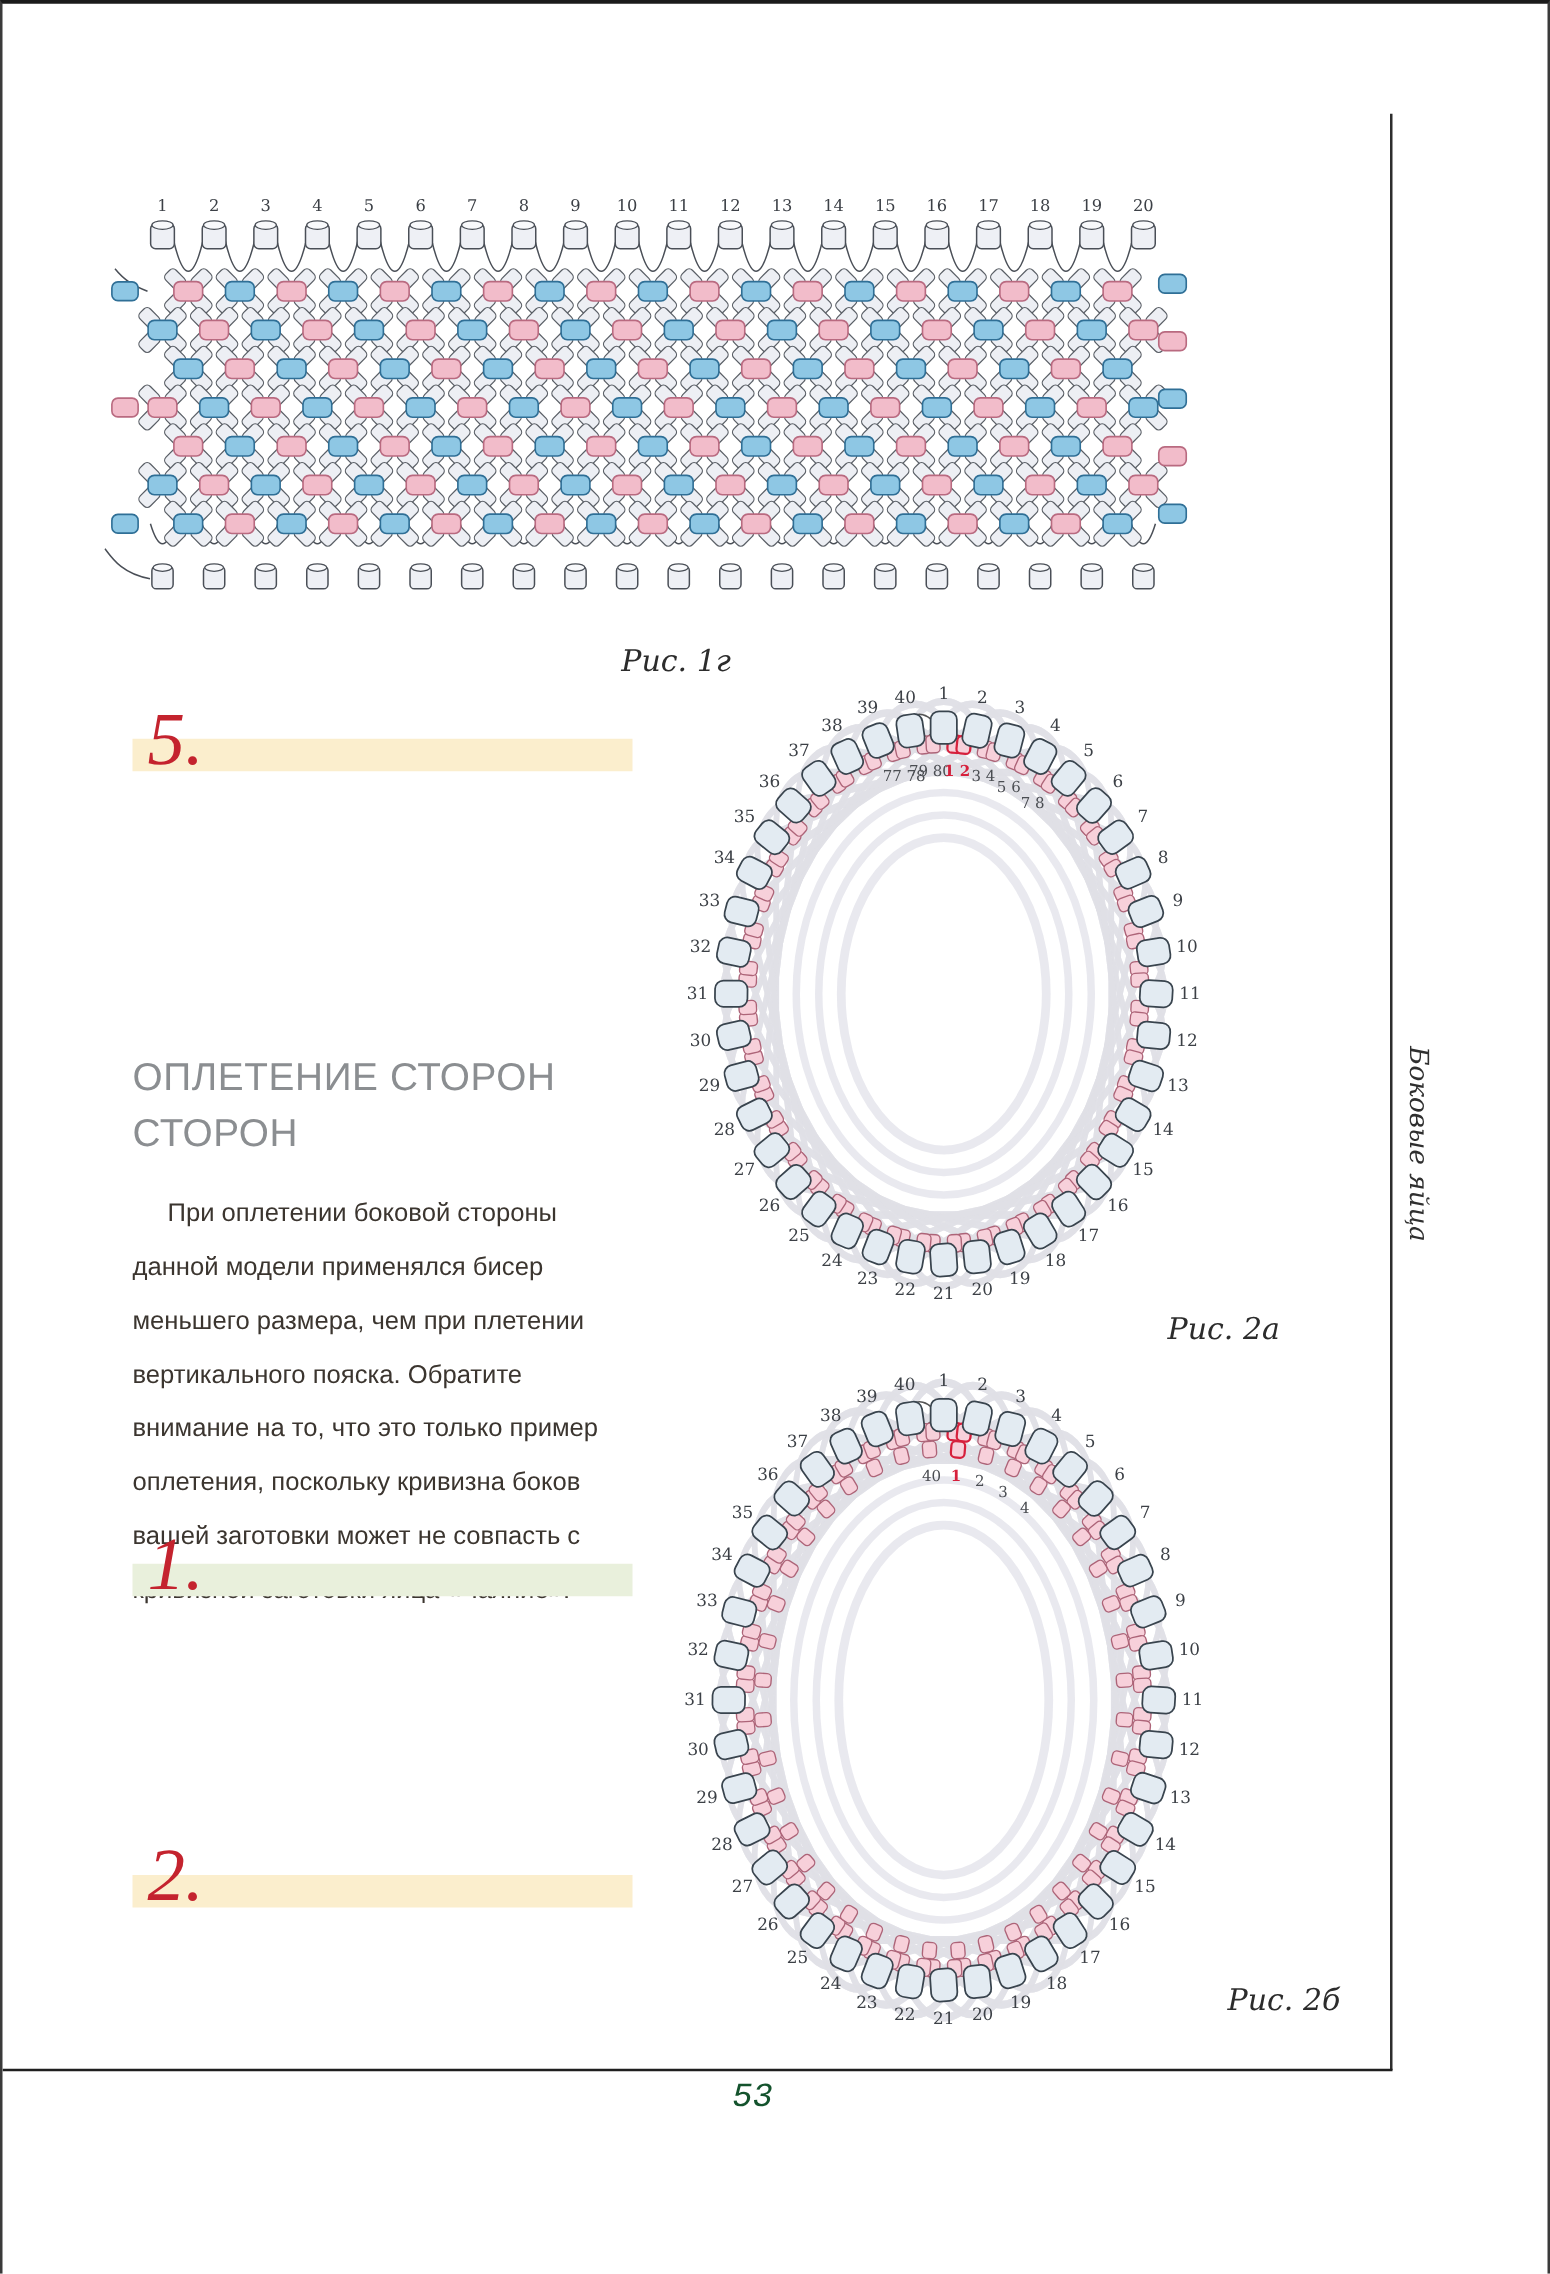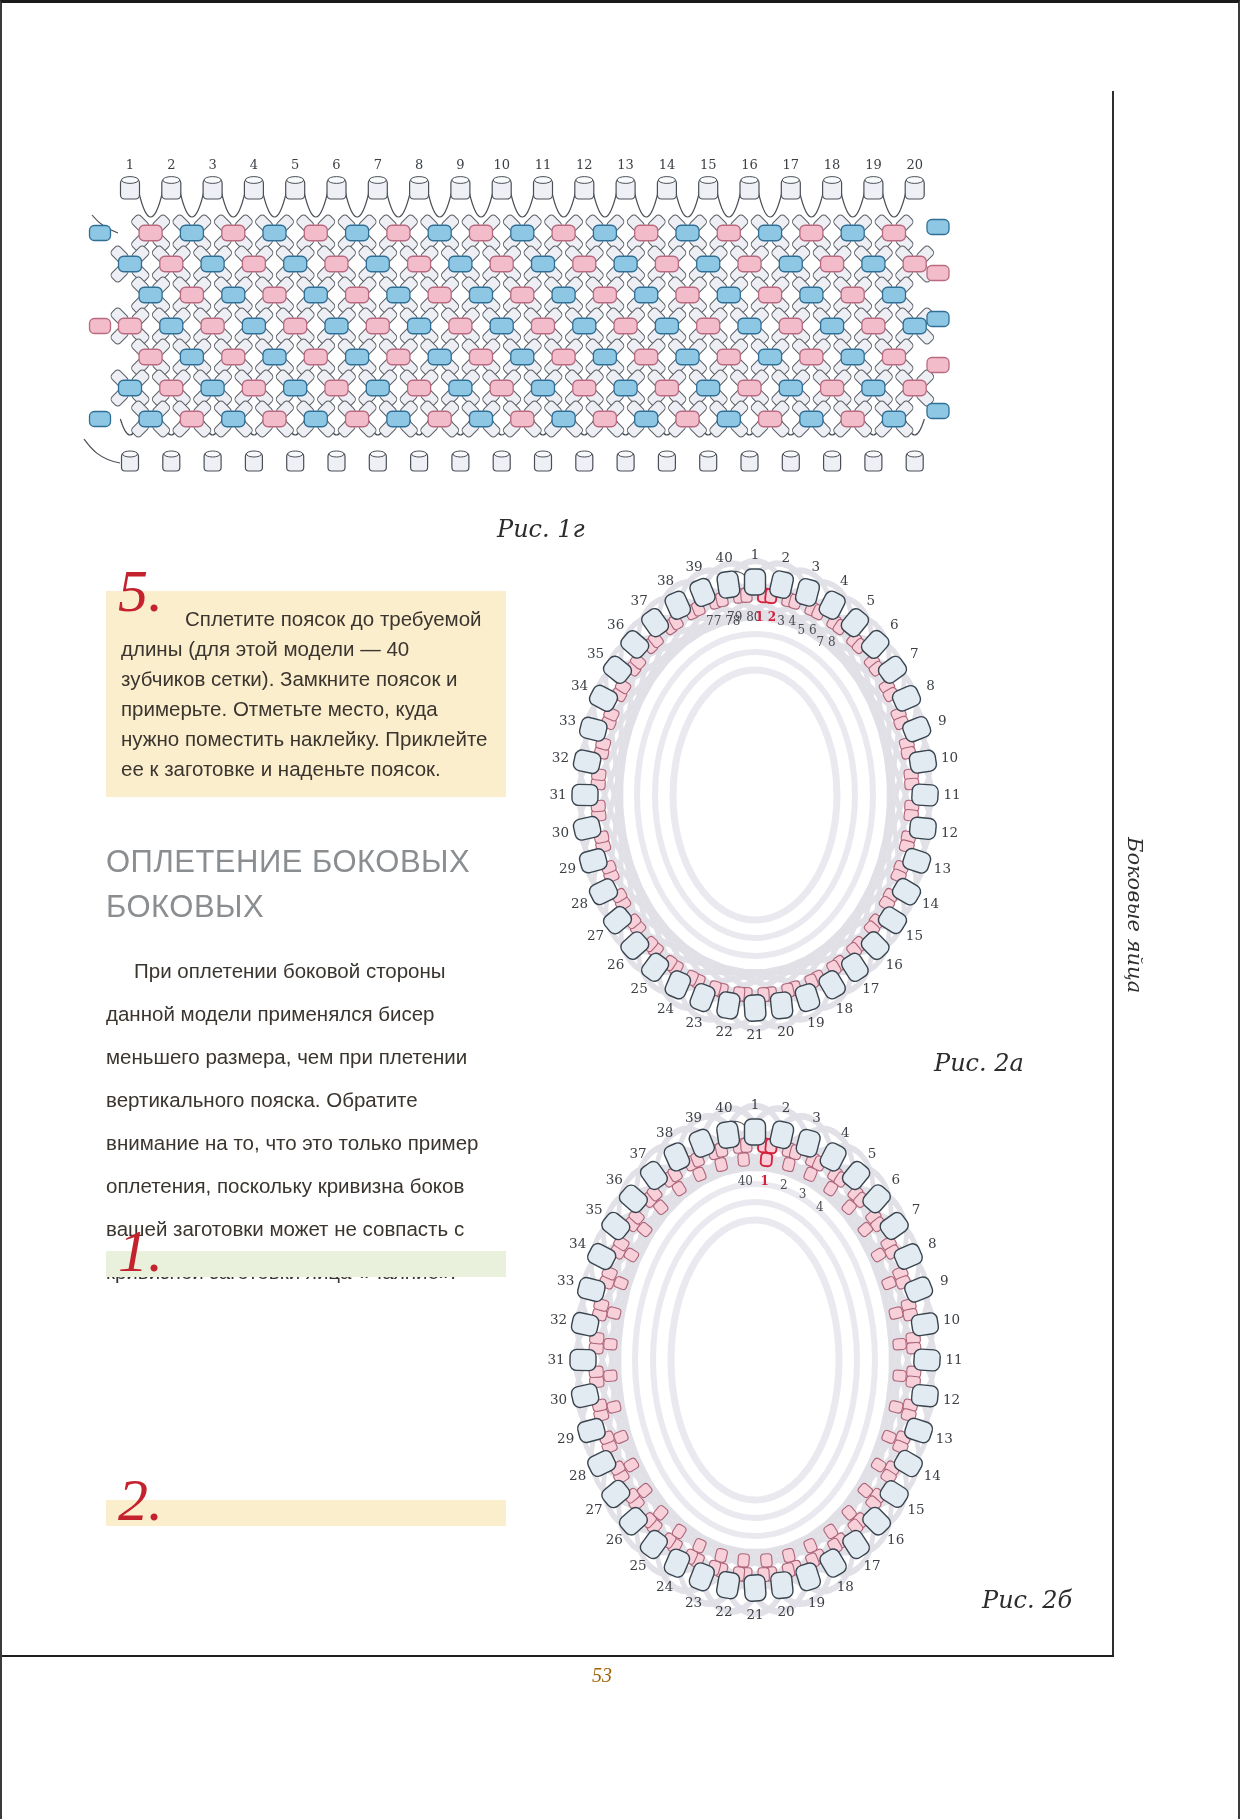--- a/index.html
+++ b/index.html
@@ -47,22 +47,22 @@
     left:1121px; top:834px; height:150px;
     writing-mode:vertical-rl;
     font-family:"DejaVu Serif", serif; font-style:italic;
     font-size:21px; color:#2f2f2f; white-space:nowrap;
   }
 
   
   #footer-rule{left:0; top:1652px; width:1112px; height:2px; background:#1f1f1f;}
   #page-number{
     left:540px; top:1661px; width:120px; text-align:center;
-    font-family:Liberation Serif, serif; font-style:italic;
-    font-size:20px; color:#a16207;
+    font-family:Liberation Mono, monospace; font-style:italic;
+    font-size:27px; color:#14532d;
   }
 </style>
 </head>
 <body>
 
 <div id="page">
 
   <svg id="net" class="abs" style="left:88px; top:150px;" width="860" height="340" viewBox="0 0 860 340">
       <g>
         <path d="M 49 40 Q 60.65 88 72.3 40" fill="none" stroke="#4a4f57" stroke-width="1.2"></path>
@@ -901,24 +901,23 @@
         <text x="700.8" y="16.0" text-anchor="middle" font-family="&quot;DejaVu Serif&quot;,serif" font-size="13" fill="#3c4046">17</text>
         <text x="742.1" y="16.0" text-anchor="middle" font-family="&quot;DejaVu Serif&quot;,serif" font-size="13" fill="#3c4046">18</text>
         <text x="783.4" y="16.0" text-anchor="middle" font-family="&quot;DejaVu Serif&quot;,serif" font-size="13" fill="#3c4046">19</text>
         <text x="824.7" y="16.0" text-anchor="middle" font-family="&quot;DejaVu Serif&quot;,serif" font-size="13" fill="#3c4046">20</text>
       </g>
     </svg>
   <div class="abs caption" style="left:495px; top:512px; width:200px;">Рис. 1г</div>
 
   <div class="step-box bg-cream abs" id="step5" style="top:588px;">
     <span class="stepnum">5.</span>
-    <span class="steptext">Сплетите поясок до требуемой длины (для этой модели — 40 зубчиков сетки). Замкните поясок и примерьте. Отметьте место, куда нужно поместить наклейку. Приклейте ее к заготовке и наденьте поясок.</span>
   </div>
 
-  <div class="abs" id="heading">ОПЛЕТЕНИЕ БОКОВЫХ БОКОВЫХ</div>
+  <div class="abs" id="heading">ОПЛЕТЕНИЕ СТОРОН СТОРОН</div>
   <div class="abs" id="para">При оплетении боковой стороны данной модели применялся бисер меньшего размера, чем при плетении вертикального пояска. Обратите внимание на то, что это только пример оплетения, поскольку кривизна боков вашей заготовки может не совпасть с кривизной заготовки яйца «Чаяние».</div>
 
   <div class="step-box bg-green abs" id="step1" style="top:1248px;">
     <span class="stepnum">1.</span>
   </div>
 
   <div class="step-box bg-cream abs" id="step2" style="top:1497px;">
     <span class="stepnum">2.</span>
   </div>
 

